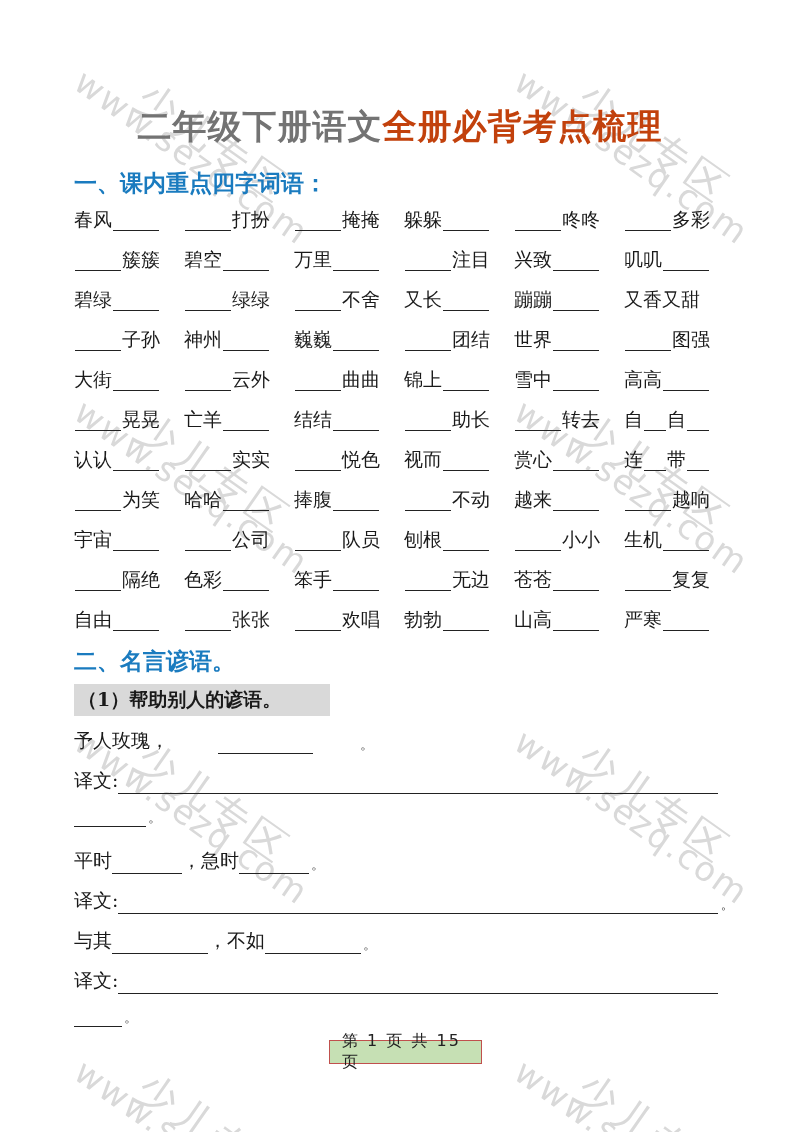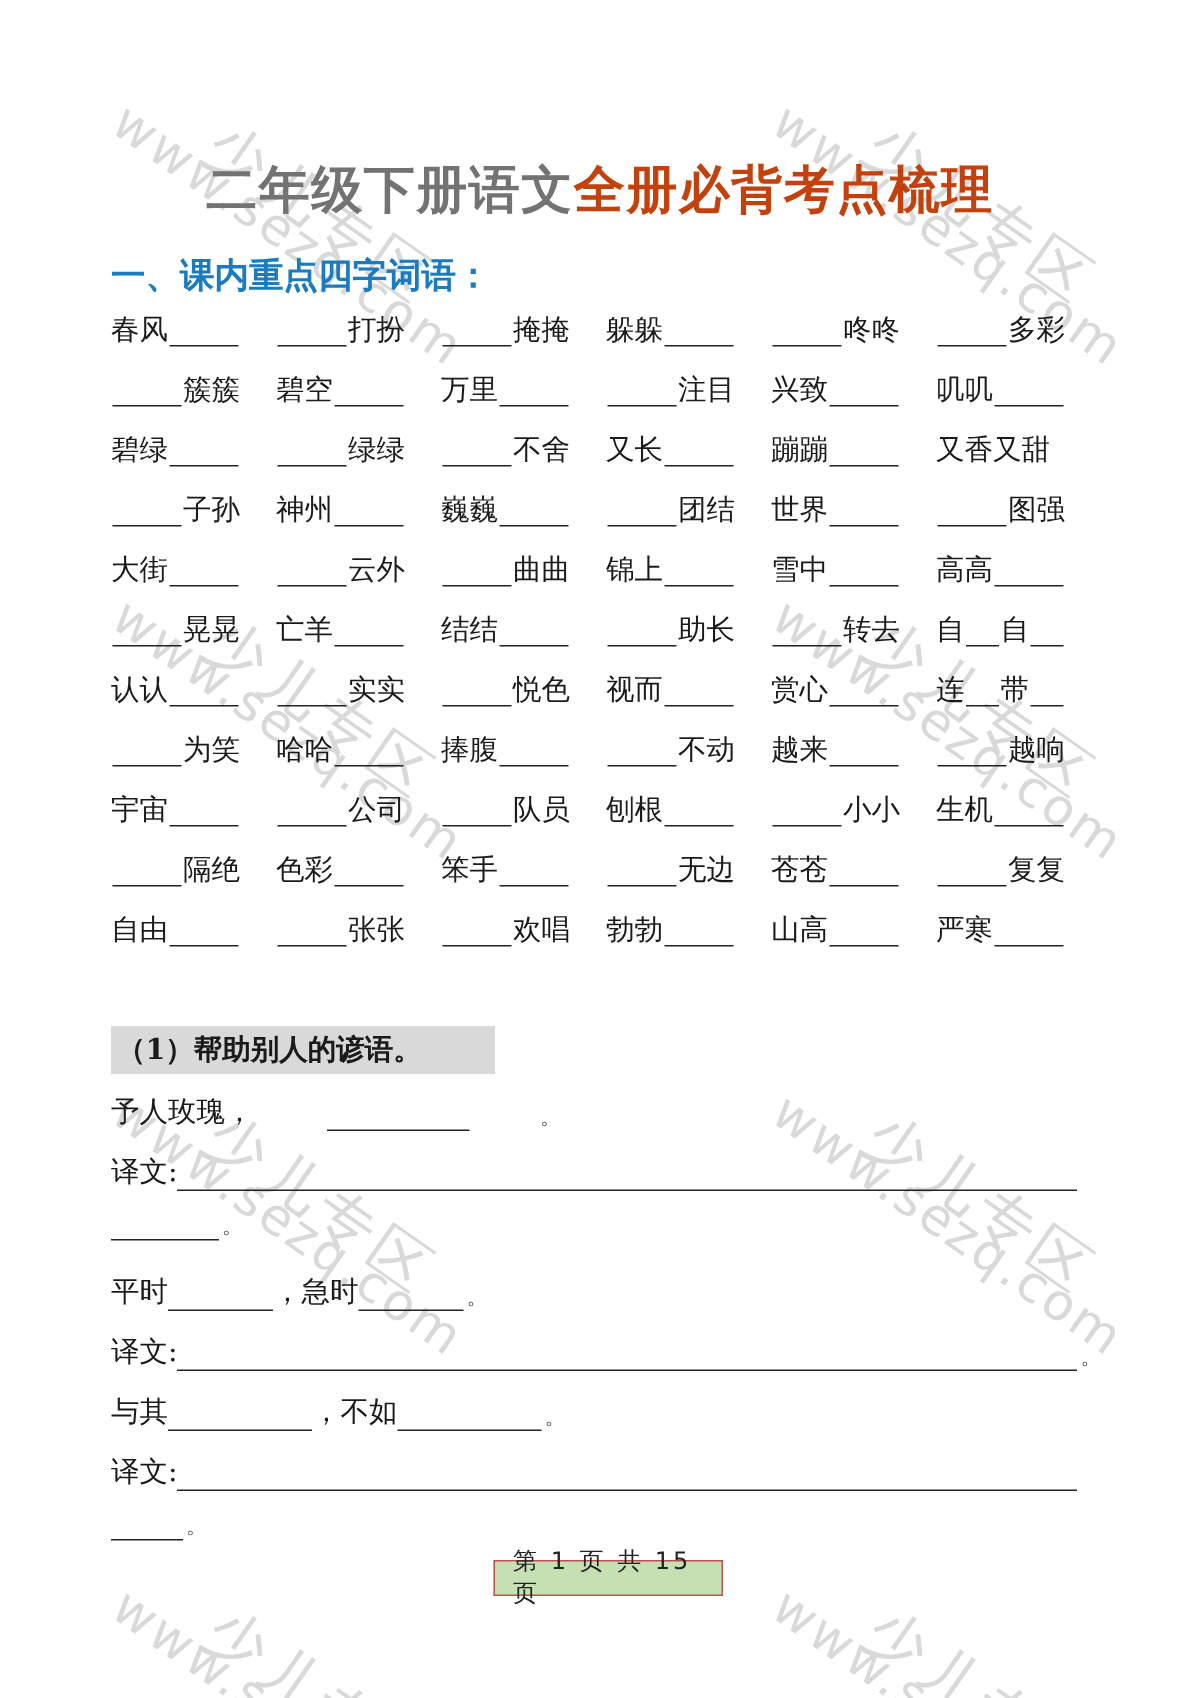--- a/index.html
+++ b/index.html
@@ -354,20 +354,21 @@
       <div class="cell">
         <span>山高</span>
         <span class="blank"></span>
       </div>
       <div class="cell">
         <span>严寒</span>
         <span class="blank"></span>
       </div>
     </div>
 
+  <div class="section-head" style="top:646px;">二、名言谚语。</div>
 
   <div class="subhead">（1）帮助别人的谚语。</div>
 
   <div class="line-text" style="top:728px;gap:45px;">
     <span>予人玫瑰，</span>
     <span class="uline" style="width:95px; margin-left:4px;"></span>
     <span class="period">。</span>
   </div>
   <div class="line-text" style="top:768px;">
     <span>译文:</span>

